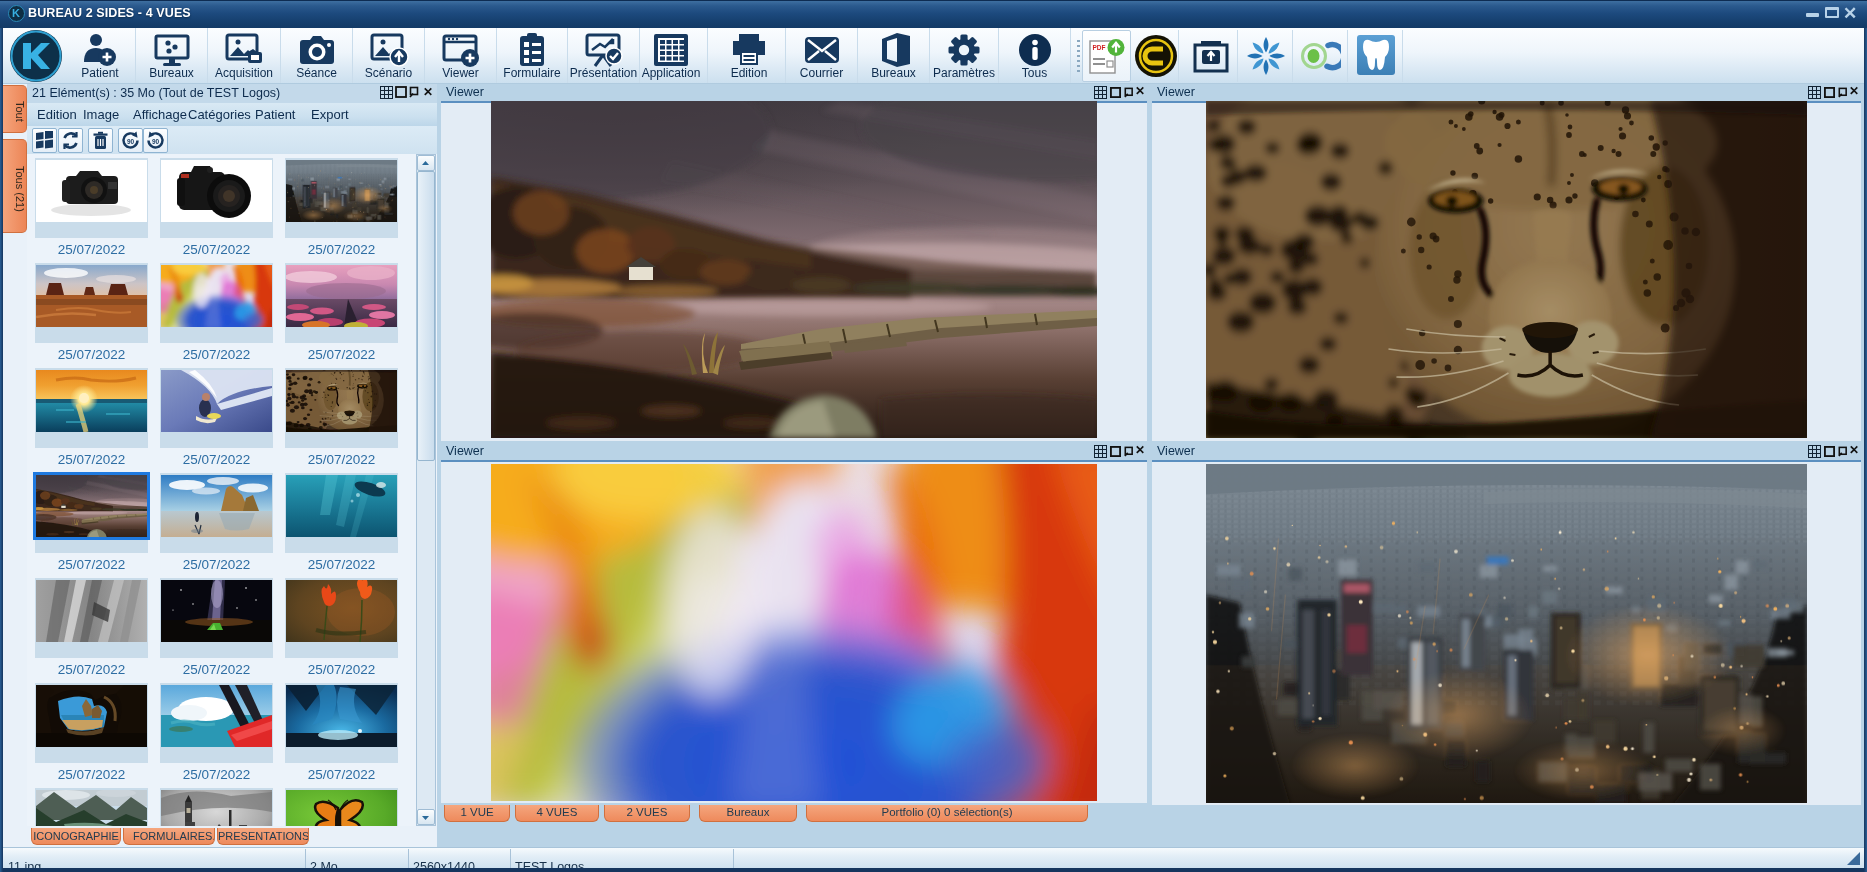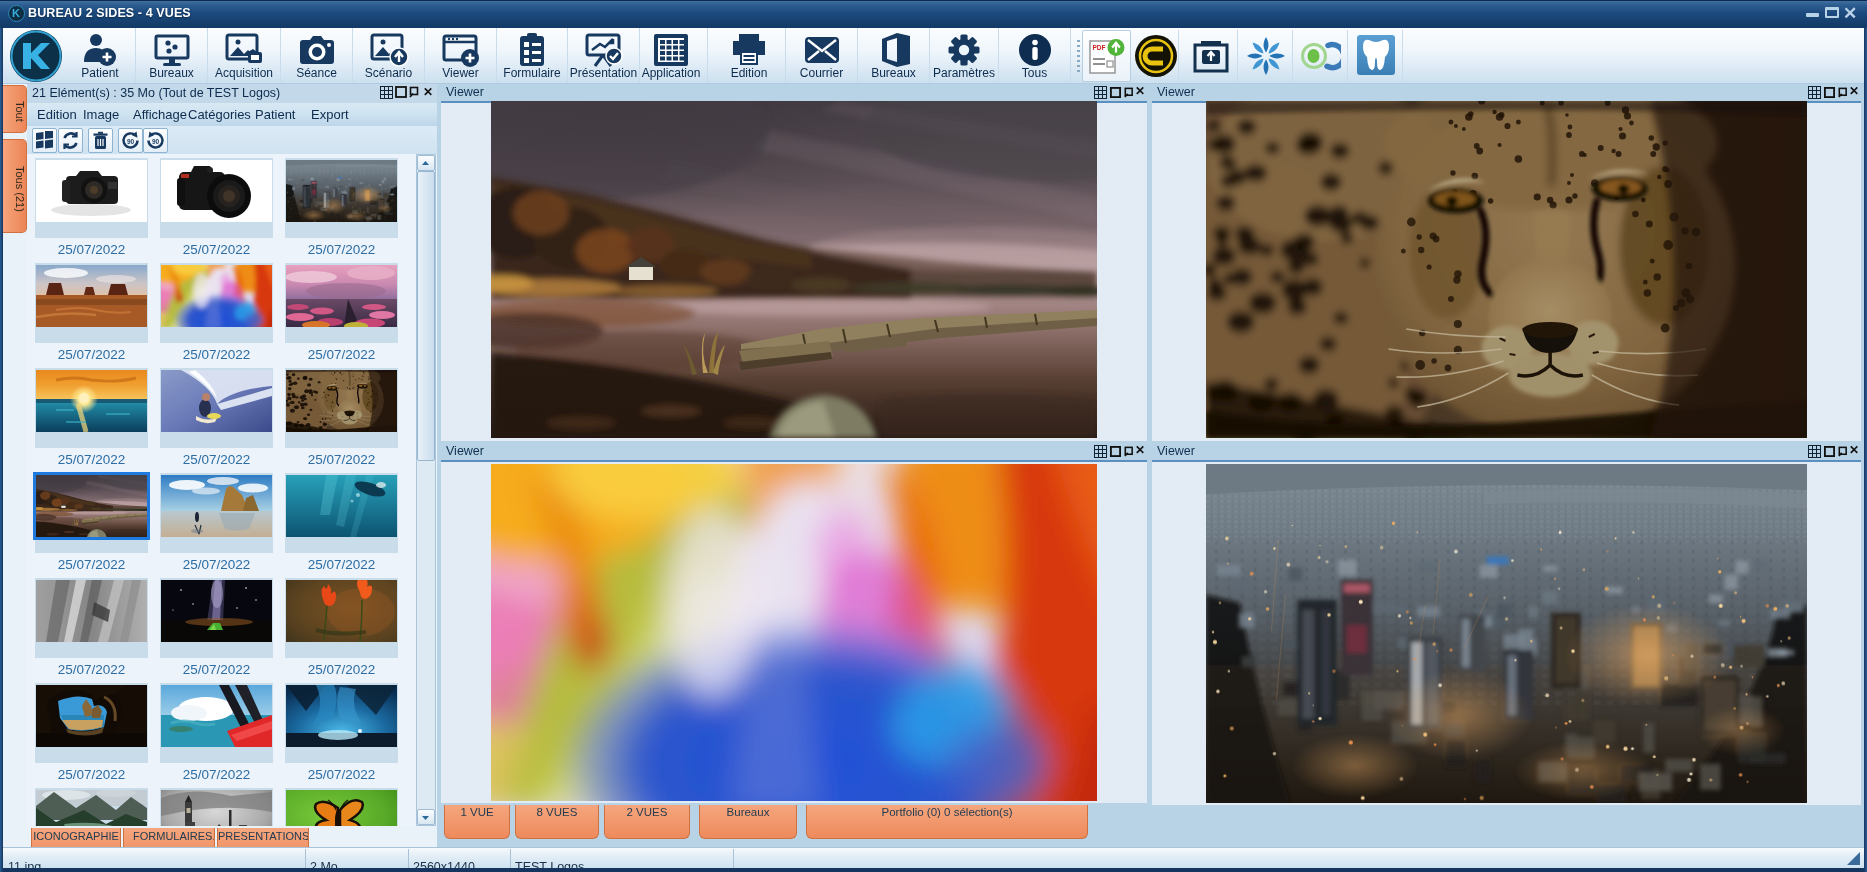--- a/index.html
+++ b/index.html
@@ -22,21 +22,21 @@
 .ibtn{position:absolute;top:2px;width:25px;height:25px;background:linear-gradient(180deg,#fdfeff,#e4eef7);border:1px solid #8fb4d2;border-radius:2px}
 .ibtn svg{position:absolute;left:2px;top:2px}
 #thumbs{left:24px;top:70px;width:410px;height:672px;background:#ecf3fa;overflow:hidden}
 .cell{position:absolute;width:113px;height:80px;background:#c9dcea}
 .cell .img{position:absolute;left:1px;top:2px;width:111px;height:62px;overflow:hidden}
 .cell svg{display:block}
 .date{position:absolute;width:113px;text-align:center;font-size:13.5px;color:#2d6da3}
 #sbar{left:413px;top:70px;width:20px;height:672px;background:#dde9f3;border:1px solid #aac4da}
 .sbtn{position:absolute;left:0px;width:18px;height:16px;background:linear-gradient(180deg,#fbfdfe,#d8e6f1);border:1px solid #9fbcd4;border-radius:2px}
 #sthumb{position:absolute;left:0px;top:16px;width:18px;height:290px;background:linear-gradient(90deg,#e8f1f8,#cadded);border:1px solid #96b6cf;border-radius:2px}
-.otab{position:absolute;height:34px;background:linear-gradient(180deg,#f5a67e,#ee8a5c);border:1px solid #d0703f;border-top:none;border-radius:0 0 6px 6px;color:#233c50;font-size:11.5px;text-align:center;padding:1px 8px 0 8px;white-space:nowrap;overflow:hidden}
+.otab{position:absolute;height:17px;background:linear-gradient(180deg,#f5a67e,#ee8a5c);border:1px solid #d0703f;border-top:none;border-radius:0 0 6px 6px;color:#233c50;font-size:11.5px;text-align:center;padding:1px 8px 0 8px;white-space:nowrap;overflow:hidden}
 .pane{position:absolute;background:#e3ecf5;border-top:2px solid #5b8fc0}
 .ptitle{position:absolute;height:17px;font-size:12.5px;color:#0e3050;padding:1px 0 0 5px}
 #statusbar{left:3px;top:847px;width:1861px;height:21px;background:linear-gradient(180deg,#f6fafd 0%,#e3eef7 40%,#cfe2f0 100%);border-top:1px solid #a8c4da;font-size:12.5px;color:#16304a}
 #statusbar span{position:absolute;top:12px}
 .ssep{position:absolute;top:1px;width:1px;height:19px;background:#a8c2d8}
 #bborder{left:0;top:868px;width:1867px;height:4px;background:#15355e}
 #lborder{left:0;top:28px;width:3px;height:844px;background:linear-gradient(90deg,#2a5f96,#15355e)}
 #rborder{left:1864px;top:28px;width:3px;height:844px;background:linear-gradient(90deg,#15355e,#2a5f96)}
 </style></head><body>
 
@@ -2042,21 +2042,21 @@
       <circle cx="542" cy="156" r="2.1" fill="#f0c080" opacity="0.96"></circle>
       <circle cx="122" cy="97" r="1.5" fill="#ffe9c0" opacity="0.51"></circle>
       <circle cx="539" cy="152" r="0.7" fill="#f5b35e" opacity="0.84"></circle>
       <path d="M73,74 L66,166" stroke="#d89858" stroke-width="1.2" opacity="0.2"></path>
       <path d="M285,130 L260,184" stroke="#d89858" stroke-width="1.2" opacity="0.2"></path>
       <path d="M221,141 L211,204" stroke="#d89858" stroke-width="1.2" opacity="0.2"></path>
       <path d="M236,94 L229,169" stroke="#d89858" stroke-width="1.2" opacity="0.2"></path>
       <path d="M80,130 L71,234" stroke="#d89858" stroke-width="1.2" opacity="0.2"></path>
     </svg></div>
 <div class="otab abs" style="left:444px;top:805px;width:66px;padding:1px 0 0 0">1 VUE</div>
-<div class="otab abs" style="left:515px;top:805px;width:84px;padding:1px 0 0 0">8 VUES</div>
+<div class="otab abs" style="left:515px;top:805px;width:84px;padding:1px 0 0 0">4 VUES</div>
 <div class="otab abs" style="left:604px;top:805px;width:86px;padding:1px 0 0 0">2 VUES</div>
 <div class="otab abs" style="left:699px;top:805px;width:98px;padding:1px 0 0 0">Bureaux</div>
 <div class="otab abs" style="left:806px;top:805px;width:282px;padding:1px 0 0 0">Portfolio (0) 0 sélection(s)</div>
 <div id="statusbar" class="abs">
 <span style="left:5px">11.jpg</span>
 <span style="left:307px">2 Mo</span>
 <span style="left:410px">2560x1440</span>
 <span style="left:512px">TEST Logos</span>
 <div class="ssep" style="left:302px"></div>
     <div class="ssep" style="left:405px"></div>

